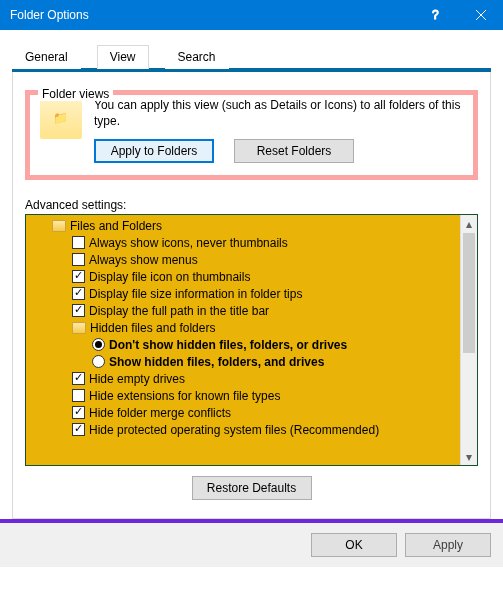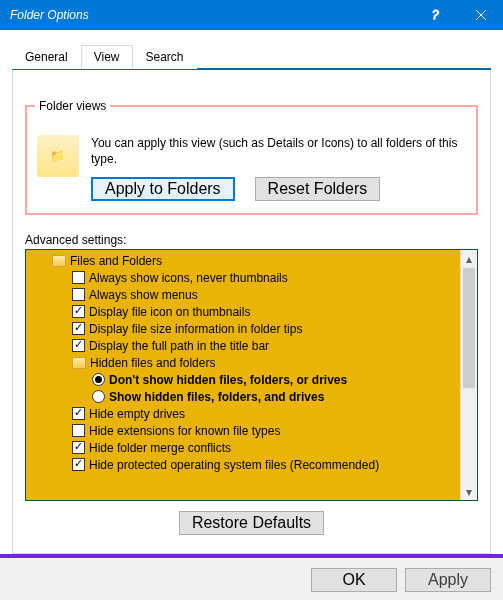--- a/index.html
+++ b/index.html
@@ -1,57 +1,57 @@
 <!DOCTYPE html>
 <html><head>
   <meta charset="utf-8">
   <style>
     * { box-sizing: border-box; margin: 0; padding: 0; font-family: "Segoe UI", Tahoma, sans-serif; font-size: 12px; }
     body { background: #fff; width: 503px; height: 600px; overflow: hidden; }
     
     .titlebar {
-      background: #0078d7; color: #fff; height: 30px; display: flex; align-items: center; padding-left: 10px; font-style: italic;
+      background: #0078d7; color: #fff; height: 30px; display: flex; align-items: center; padding-left: 10px;
     }
     .titlebar-title { flex: 1; font-size: 12px; }
     .titlebar-buttons { display: flex; height: 100%; }
     .titlebar-btn { width: 45px; display: flex; align-items: center; justify-content: center; color: #fff; }
     .titlebar-btn svg { stroke: #fff; }
     
     .dialog-body { padding: 8px 12px 0 12px; background: #fff; }
     
-    .tabs { display: flex; border-bottom: 2px solid #0369a1; position: relative; margin-top: 6px; }
+    .tabs { display: flex; border-bottom: 4px solid #0369a1; position: relative; margin-top: 6px; gap: 16px; }
     .tab {
       padding: 4px 12px; border: 1px solid transparent; border-bottom: none; cursor: pointer; background: #fff;
       position: relative; top: 1px;
     }
     .tab.active {
       border: 1px solid #d9d9d9; border-bottom: 1px solid #fff; background: #fff; z-index: 2;
     }
     
     .tab-panel {
       border: 1px solid #d9d9d9; border-top: none; padding: 12px; background: #fff;
     }
     
     .groupbox {
-      border: 2px solid #fca5a5; padding: 28px 10px 12px 10px; margin-top: 23px; position: relative;
+      border: 5px solid #fca5a5; padding: 2px 10px 12px 10px; margin-top: 6px; position: relative;
     }
     .groupbox-title {
       position: absolute; top: -8px; left: 8px; background: #fff; padding: 0 4px;
     }
     .fv-row { display: flex; gap: 12px; align-items: flex-start; }
     .fv-icon {
       width: 42px; height: 42px; background: linear-gradient(#fff2c4, #ffe48a); border-radius: 2px;
       display:flex; align-items:center; justify-content:center; font-size:12px;
     }
     .fv-text { flex: 1; line-height: 1.35; }
     .fv-desc { margin-bottom: 10px; }
     .fv-buttons { display: flex; gap: 20px; }
     .btn {
       min-width: 120px; height: 24px; border: 1px solid #adadad; background: #e1e1e1; cursor: pointer;
-      padding: 0 12px; font-size: 16px;
+      padding: 0 12px; font-size: 12px;
     }
     .btn.focus { border: 2px solid #0078d7; background: #e5f1fb; }
     .btn.disabled { color: #404040; }
     
     .adv-label { margin-top: 18px; margin-bottom: 2px; }
     
     .tree {
       border: 1px solid #14532d; height: 252px; overflow: hidden; position: relative; background: #eab308;
     }
     .tree-content { padding: 2px 2px; }

